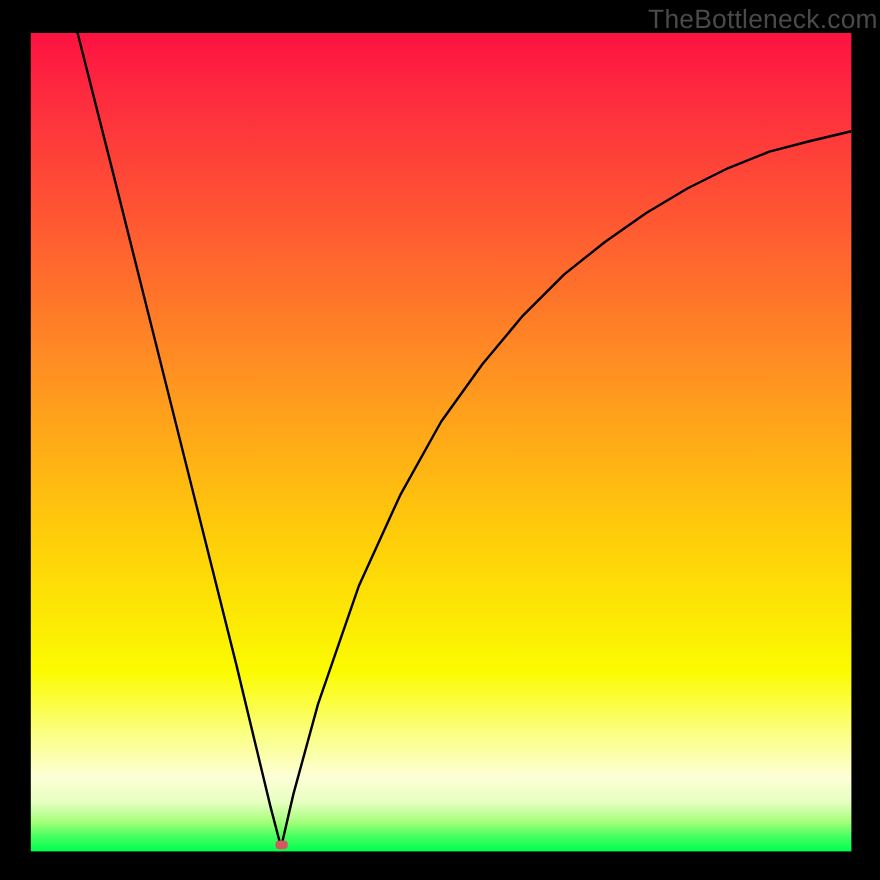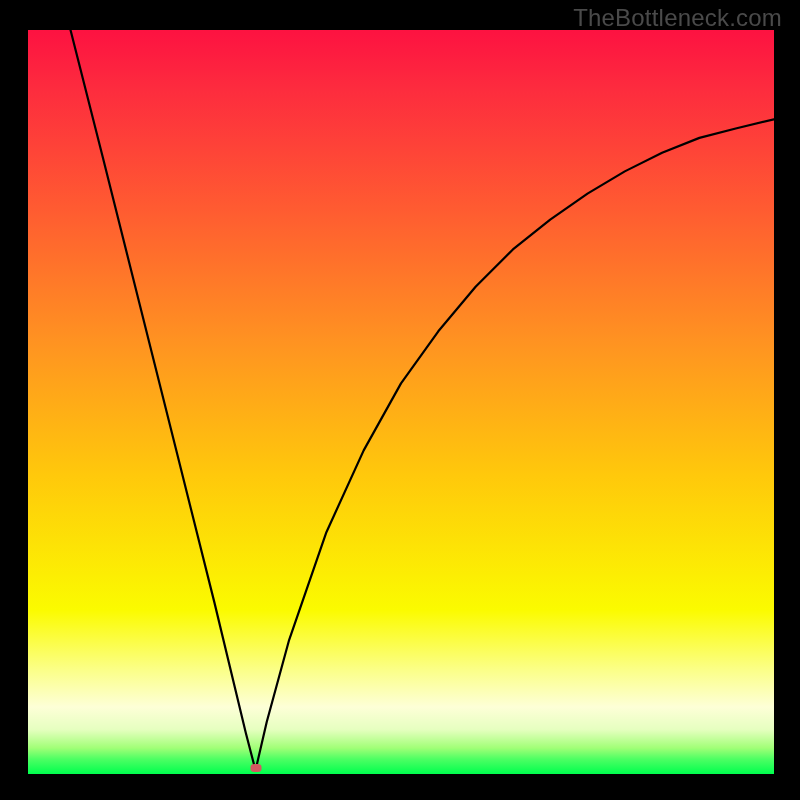--- a/index.html
+++ b/index.html
@@ -13,21 +13,21 @@
   }
   .frame {
     position: relative;
     width: 800px;
     height: 800px;
     background: #000000;
   }
   .watermark {
     position: absolute;
     top: 4px;
-    right: 18px;
+    right: 2px;
     color: #4a4a4a;
     font-size: 24px;
     font-weight: 400;
     letter-spacing: 0.2px;
     font-family: Arial, sans-serif;
     z-index: 5;
   }
   .plot-area {
     position: absolute;
     left: 28px;

